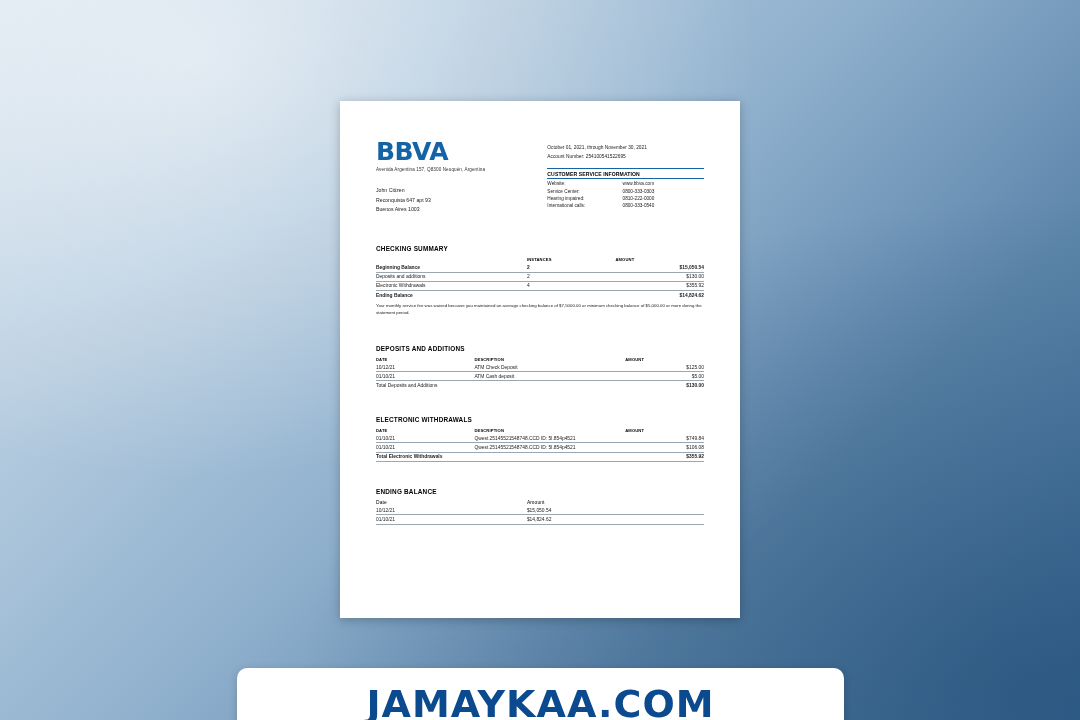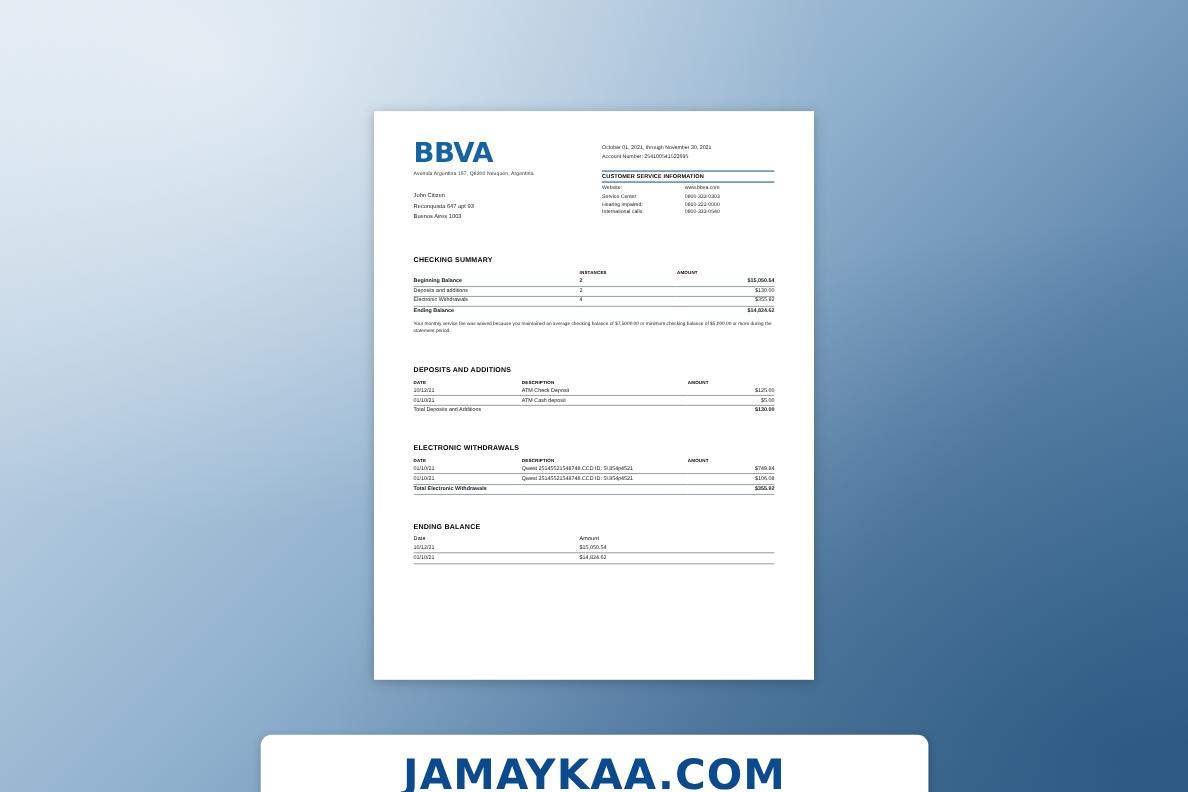--- a/index.html
+++ b/index.html
@@ -36,21 +36,21 @@
     top: 101px;
     width: 400px;
     height: 517px;
     background: #ffffff;
     box-shadow: 0 2px 10px rgba(0,0,0,0.25);
     overflow: hidden;
   }
   .doc-inner {
     position: absolute;
     left: 36px;
-    top: 25px;
+    top: 38px;
     right: 36px;
   }
 
   
   .header-row {
     display: flex;
     justify-content: space-between;
     align-items: flex-start;
   }
   .brand-block { width: 175px; }

